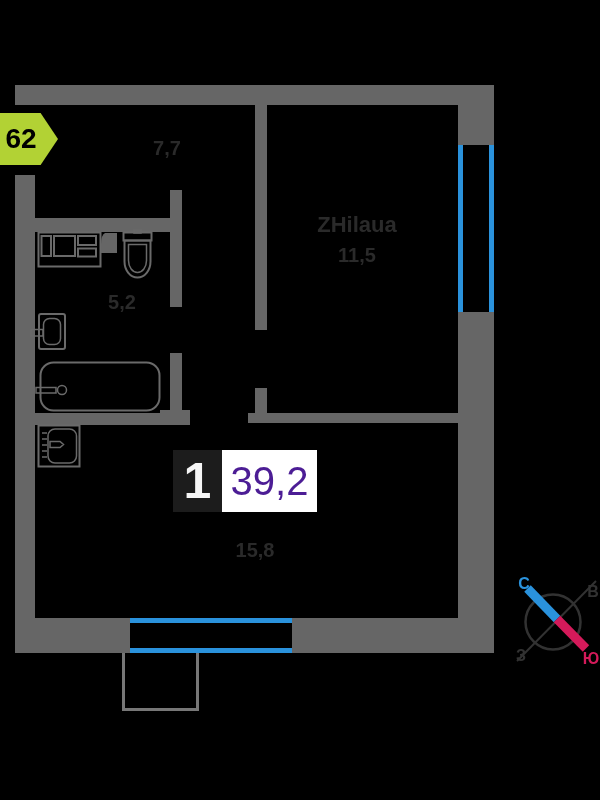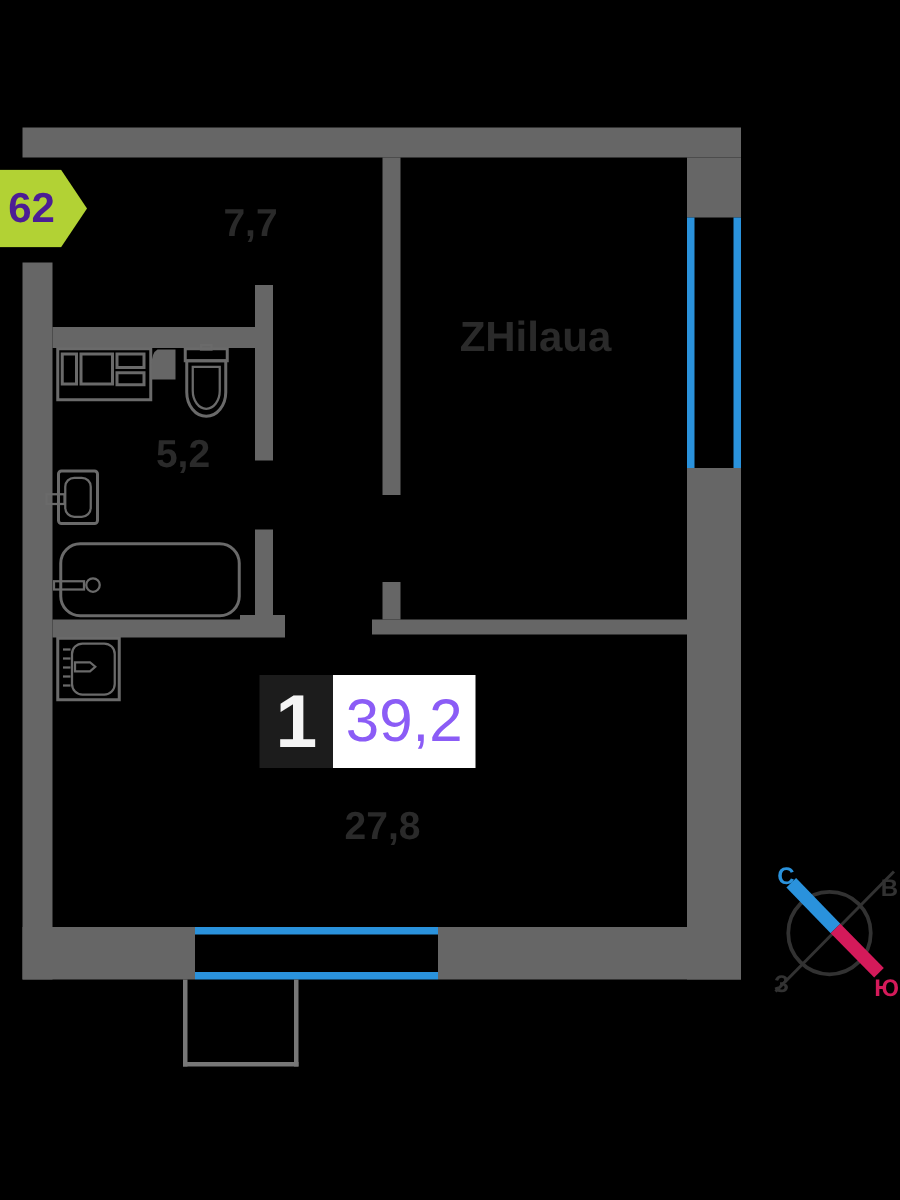--- a/index.html
+++ b/index.html
@@ -1,30 +1,30 @@
 <!DOCTYPE html>
 <html><head>
 <meta charset="utf-8">
 <style>
   html,body{margin:0;padding:0;background:#000;}
   #stage{position:relative;width:600px;height:800px;background:#000;overflow:hidden;
          font-family:"Liberation Sans",sans-serif;}
   .wall{position:absolute;background:#666666;}
   .window{position:absolute;background:#2a92dc;}
   .label{position:absolute;color:#2a2a2a;font-weight:700;text-align:center;}
-  .room-name{font-size:28px;line-height:31px;}
-  .room-area{font-size:26px;line-height:31px;}
+  .room-name{font-size:22px;line-height:31px;}
+  .room-area{font-size:20px;line-height:31px;}
   #unit-tag{position:absolute;left:0;top:113px;width:58px;height:52px;background:#b2d234;
             clip-path:polygon(0 0,70% 0,100% 50%,70% 100%,0 100%);
             display:flex;align-items:center;justify-content:flex-start;}
-  #unit-tag span{width:42px;text-align:center;color:#4c1d95;font-size:28px;font-weight:700;}
+  #unit-tag span{width:42px;text-align:center;color:#000000;font-size:28px;font-weight:700;}
   #badge{position:absolute;left:173px;top:450px;height:62px;display:flex;}
   #badge .dark{width:49px;height:62px;background:#1c1c1c;color:#f5f5f5;font-size:50px;font-weight:700;
                display:flex;align-items:center;justify-content:center;}
-  #badge .light{width:95px;height:62px;background:#ffffff;color:#8b5cf6;font-size:40px;font-weight:400;
+  #badge .light{width:95px;height:62px;background:#ffffff;color:#4c1d95;font-size:40px;font-weight:400;
                display:flex;align-items:center;justify-content:center;}
   #balcony{position:absolute;left:122px;top:653px;width:71px;height:55px;
            border-left:3px solid #777;border-right:3px solid #777;border-bottom:3px solid #777;}
   svg{position:absolute;left:0;top:0;}
 </style>
 </head>
 <body>
 
 <div id="stage">
 
@@ -58,26 +58,27 @@
   <div id="badge">
     <div class="dark">1</div>
     <div class="light">39,2</div>
   </div>
 
   <div class="label" style="left:117px;top:133px;width:100px">
     <div class="room-area">7,7</div>
   </div>
   <div class="label" style="left:267px;top:209px;width:180px">
     <div class="room-name">ZHilaua</div>
+    <div class="room-area">11,5</div>
   </div>
   <div class="label" style="left:72px;top:287px;width:100px">
     <div class="room-area">5,2</div>
   </div>
   <div class="label" style="left:96px;top:536px;width:318px">
-    <div class="room-area" style="line-height:28px">27,8</div>
+    <div class="room-area" style="line-height:28px">15,8</div>
   </div>
 
   <svg width="600" height="800" viewBox="0 0 600 800">
     <g stroke="#6a6a6a" stroke-width="2" fill="none">
 
       <g>
         <rect x="38.5" y="232.5" width="62" height="34"></rect>
         <rect x="41.5" y="236" width="9.5" height="20"></rect>
         <rect x="54" y="236" width="21" height="20"></rect>
         <rect x="78" y="236" width="18" height="9"></rect>

